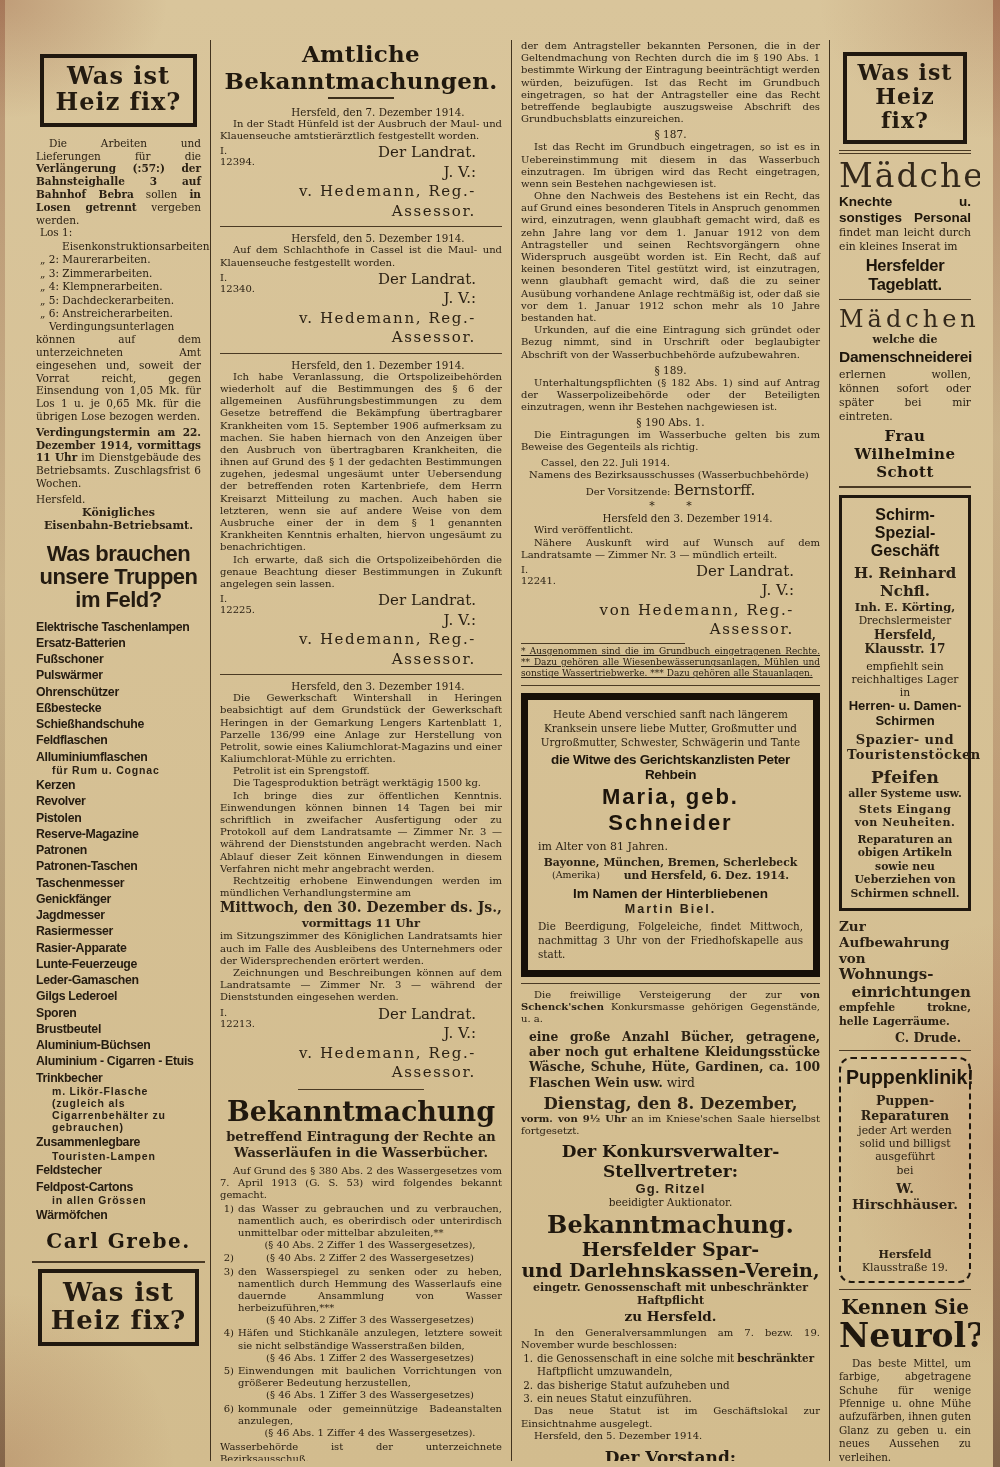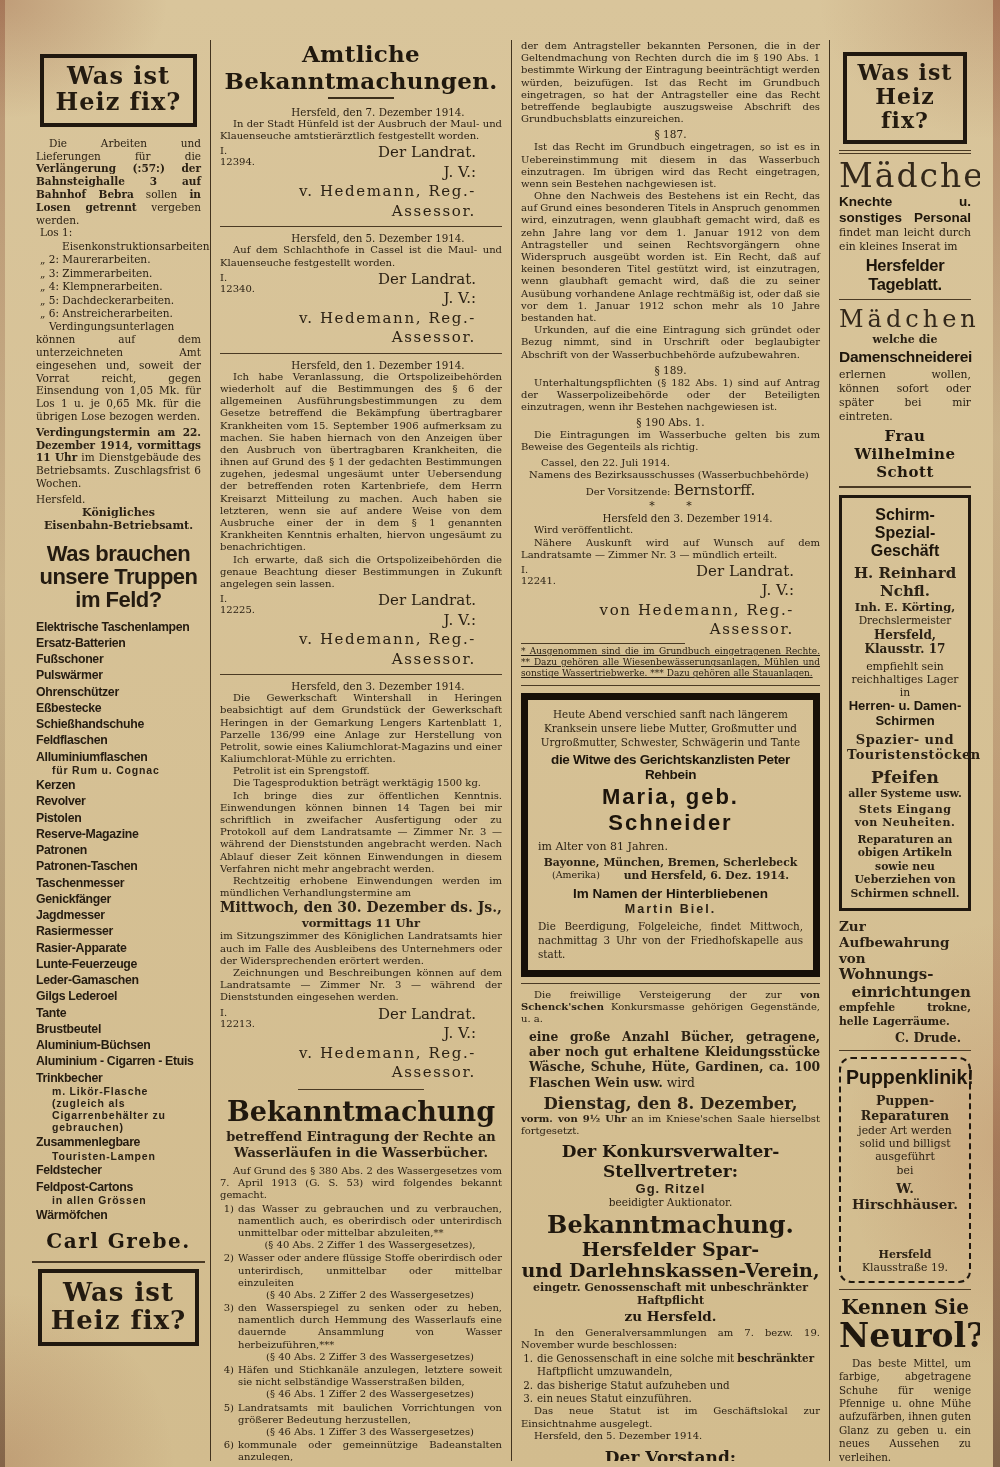--- a/index.html
+++ b/index.html
@@ -257,21 +257,21 @@
       </div>
           <div class="troop-row">
         <div class="troop">Leder-Gamaschen</div>
 
       </div>
           <div class="troop-row">
         <div class="troop">Gilgs Lederoel</div>
 
       </div>
           <div class="troop-row">
-        <div class="troop">Tante</div>
+        <div class="troop">Sporen</div>
 
       </div>
           <div class="troop-row">
         <div class="troop">Brustbeutel</div>
 
       </div>
           <div class="troop-row">
         <div class="troop">Aluminium-Büchsen</div>
 
       </div>
@@ -385,42 +385,41 @@
             <div class="wr">
           <div class="wr-n">1)</div>
           <div class="wr-b serif">
             <span>das Wasser zu gebrauchen und zu verbrauchen, namentlich auch, es oberirdisch oder unterirdisch unmittelbar oder mittelbar abzuleiten,**</span>
             <div class="wr-ref">(§ 40 Abs. 2 Ziffer 1 des Wassergesetzes),</div>
           </div>
         </div>
             <div class="wr">
           <div class="wr-n">2)</div>
           <div class="wr-b serif">
-            <span>Wasser oder andere flüssige Stoffe oberirdisch oder unterirdisch, unmittelbar oder mittelbar einzuleiten</span>
             <div class="wr-ref">(§ 40 Abs. 2 Ziffer 2 des Wassergesetzes)</div>
           </div>
         </div>
             <div class="wr">
           <div class="wr-n">3)</div>
           <div class="wr-b serif">
             <span>den Wasserspiegel zu senken oder zu heben, namentlich durch Hemmung des Wasserlaufs eine dauernde Ansammlung von Wasser herbeizuführen,***</span>
             <div class="wr-ref">(§ 40 Abs. 2 Ziffer 3 des Wassergesetzes)</div>
           </div>
         </div>
             <div class="wr">
           <div class="wr-n">4)</div>
           <div class="wr-b serif">
             <span>Häfen und Stichkanäle anzulegen, letztere soweit sie nicht selbständige Wasserstraßen bilden,</span>
             <div class="wr-ref">(§ 46 Abs. 1 Ziffer 2 des Wassergesetzes)</div>
           </div>
         </div>
             <div class="wr">
           <div class="wr-n">5)</div>
           <div class="wr-b serif">
-            <span>Landratsamts mit baulichen Vorrichtungen von größerer Bedeutung herzustellen,</span>
+            <span>Einwendungen mit baulichen Vorrichtungen von größerer Bedeutung herzustellen,</span>
             <div class="wr-ref">(§ 46 Abs. 1 Ziffer 3 des Wassergesetzes)</div>
           </div>
         </div>
             <div class="wr">
           <div class="wr-n">6)</div>
           <div class="wr-b serif">
             <span>kommunale oder gemeinnützige Badeanstalten anzulegen,</span>
             <div class="wr-ref">(§ 46 Abs. 1 Ziffer 4 des Wassergesetzes).</div>
           </div>
         </div>

